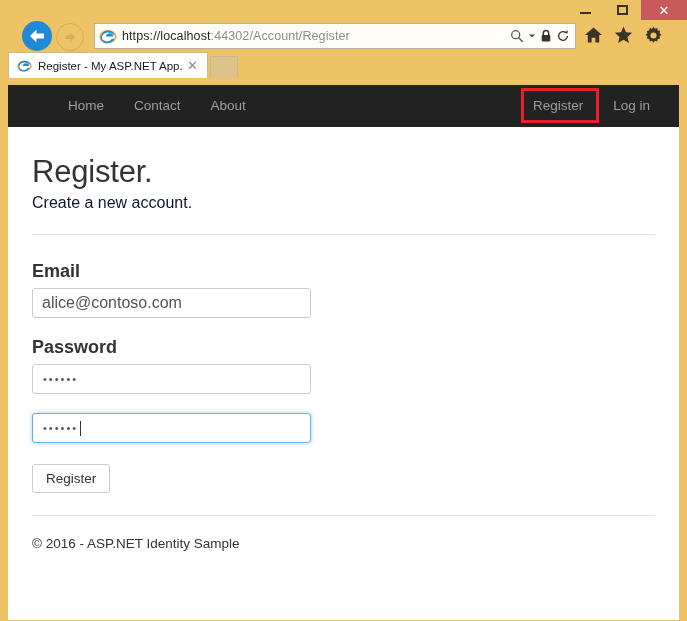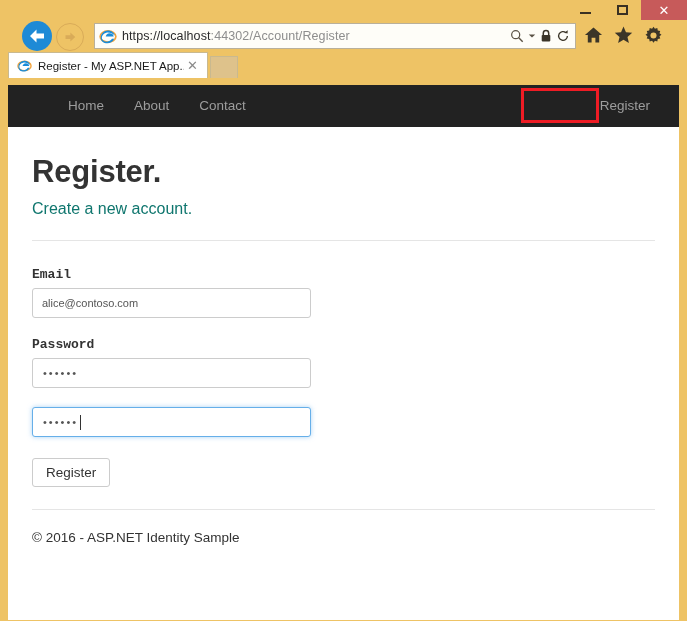--- a/index.html
+++ b/index.html
@@ -232,56 +232,55 @@
     pointer-events: none;
   }
 
   
   .page {
     padding: 0 24px;
     position: relative;
   }
   h1.page-title {
     font-size: 31px;
-    font-weight: bold;
+    font-weight: normal;
     color: #333333;
     margin: 28px 0 0 0;
     line-height: 1.1;
     letter-spacing: -0.2px;
   }
   .page-sub {
     font-size: 16px;
-    color: #0f766e;
-    margin: 11px 0 0 0;
+    color: #0f172a;
+    margin: 5px 0 0 0;
   }
   .hr {
     height: 1px;
     background: #e5e5e5;
     margin-top: 22px;
   }
   .form {
     margin-top: 26px;
   }
   .field-group { margin-bottom: 19px; }
   .field-label {
     display: block;
-    font-size: 13px;
+    font-size: 18px;
     font-weight: bold;
     color: #333333;
     margin-bottom: 6px;
-    font-family: Liberation Mono, monospace;
   }
   .field-input {
     width: 279px;
     height: 30px;
     box-sizing: border-box;
     border: 1px solid #cccccc;
     border-radius: 3px;
     padding: 4px 9px;
-    font-size: 11px;
+    font-size: 16px;
     color: #555555;
     font-family: "Liberation Sans", sans-serif;
     background: #ffffff;
     outline: none;
   }
   .dots {
     letter-spacing: 2px;
     font-size: 11px;
     color: #555555;
   }
@@ -428,25 +427,26 @@
       <span class="tab-close">✕</span>
     </div>
     <div class="newtab"></div>
   </div>
 
   <div class="viewport">
 
     <div class="site-nav">
       <div class="nav-left">
         <a class="nav-link">Home</a>
+        <a class="nav-link">Contact</a>
         <a class="nav-link">About</a>
-        <a class="nav-link">Contact</a>
       </div>
       <div class="nav-right">
         <a class="nav-link">Register</a>
+        <a class="nav-link">Log in</a>
       </div>
       <div class="nav-highlight"></div>
     </div>
 
     <div class="page">
       <h1 class="page-title">Register.</h1>
       <p class="page-sub">Create a new account.</p>
       <div class="hr"></div>
 
       <div class="form">

